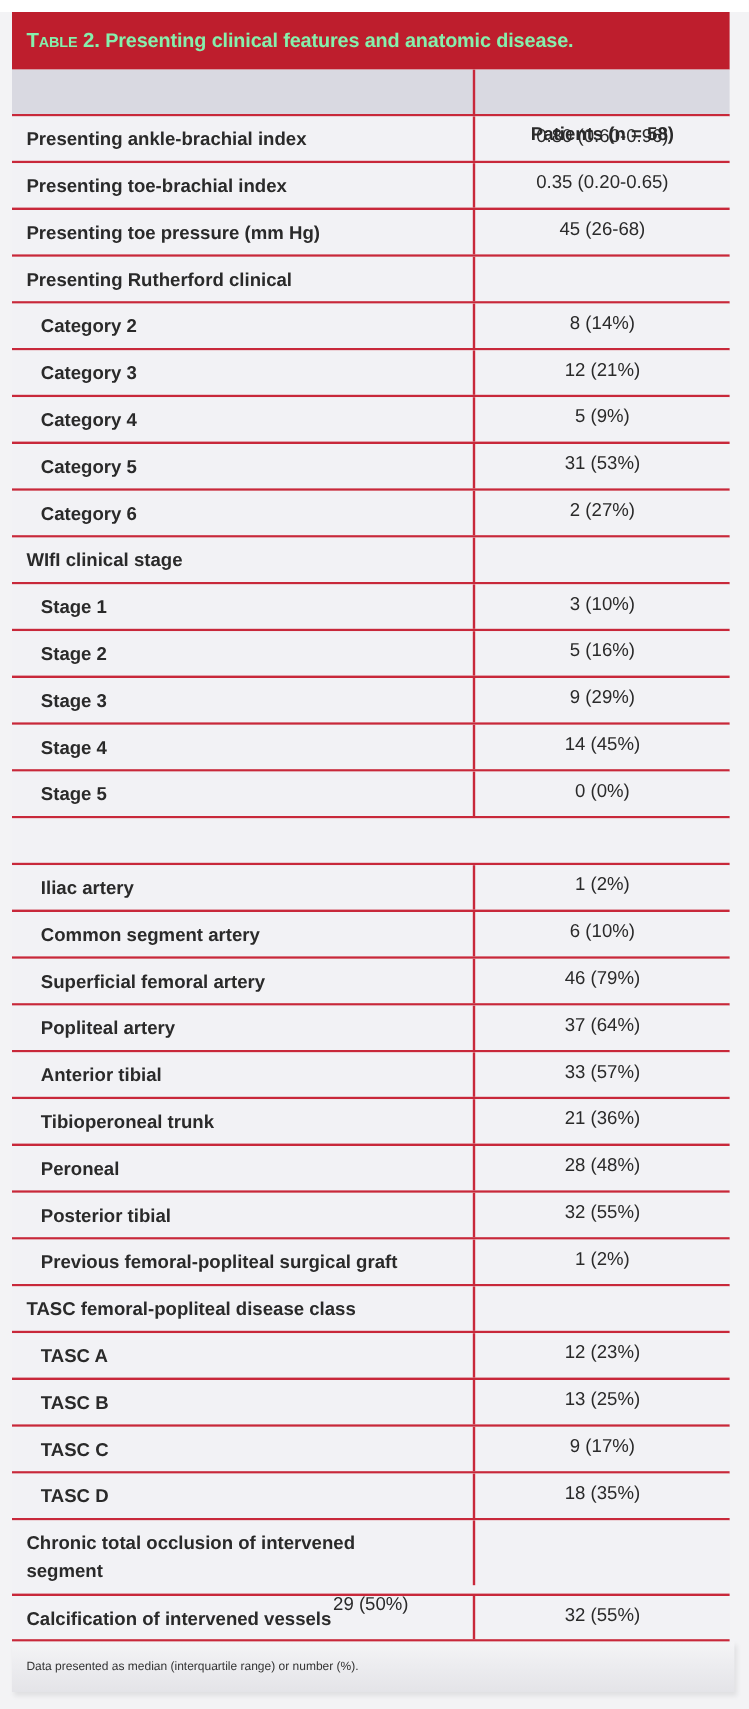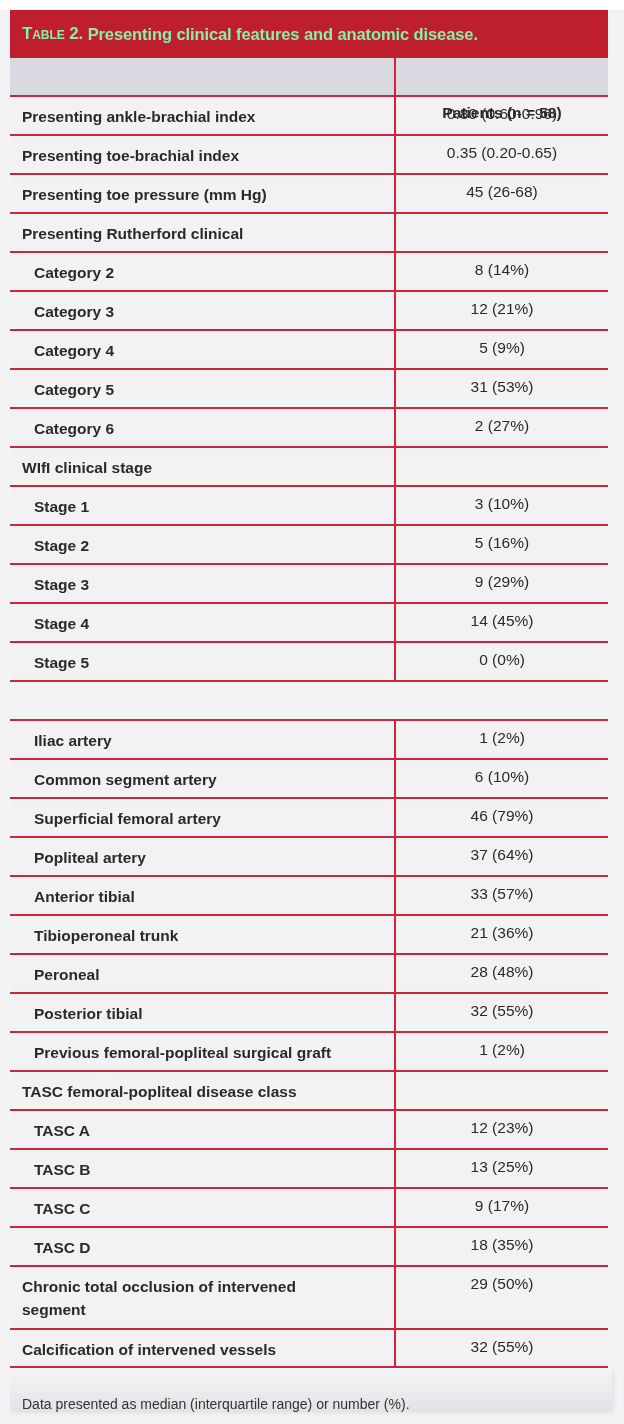--- a/index.html
+++ b/index.html
@@ -29,27 +29,27 @@
   .cell-r { flex: 1; text-align: center; font-weight: bold; font-size: 15.5px; }
   .head-row .cell-r { line-height: 37px; margin-top: 36px; }
   .row {
     height: 39px; display: flex; background: #f2f2f5;
     border-bottom: 2px solid #c8283a; box-sizing: border-box;
     font-size: 15.5px;
   }
   .row .cell-l { padding: 11px 0 0 12px; font-weight: bold; }
   .row.sub .cell-l { padding-left: 24px; }
   .row .cell-r { padding-top: 8px; font-weight: normal; }
-  .row.tall { height: 63px; }
+  .row.tall { height: 63px; flex-direction: column; }
   .row.tall .cell-l { line-height: 23px; padding-top: 8px; padding-right: 40px; }
   .row.last { height: 38px; }
   .footer {
     height: 42px; width: 602px; margin-left: 0;
     background: linear-gradient(to bottom, #f4f4f6 0%, #e4e4e8 100%);
-    font-size: 14px; padding: 28px 0 0 12px; box-sizing: border-box;
+    font-size: 10px; padding: 16px 0 0 12px; box-sizing: border-box;
     box-shadow: 2px 3px 4px rgba(0,0,0,0.08);
     color: #333;
   }
 </style>
 </head>
 <body>
 
 <div class="topstrip"></div>
 
 <div class="table-wrap">

